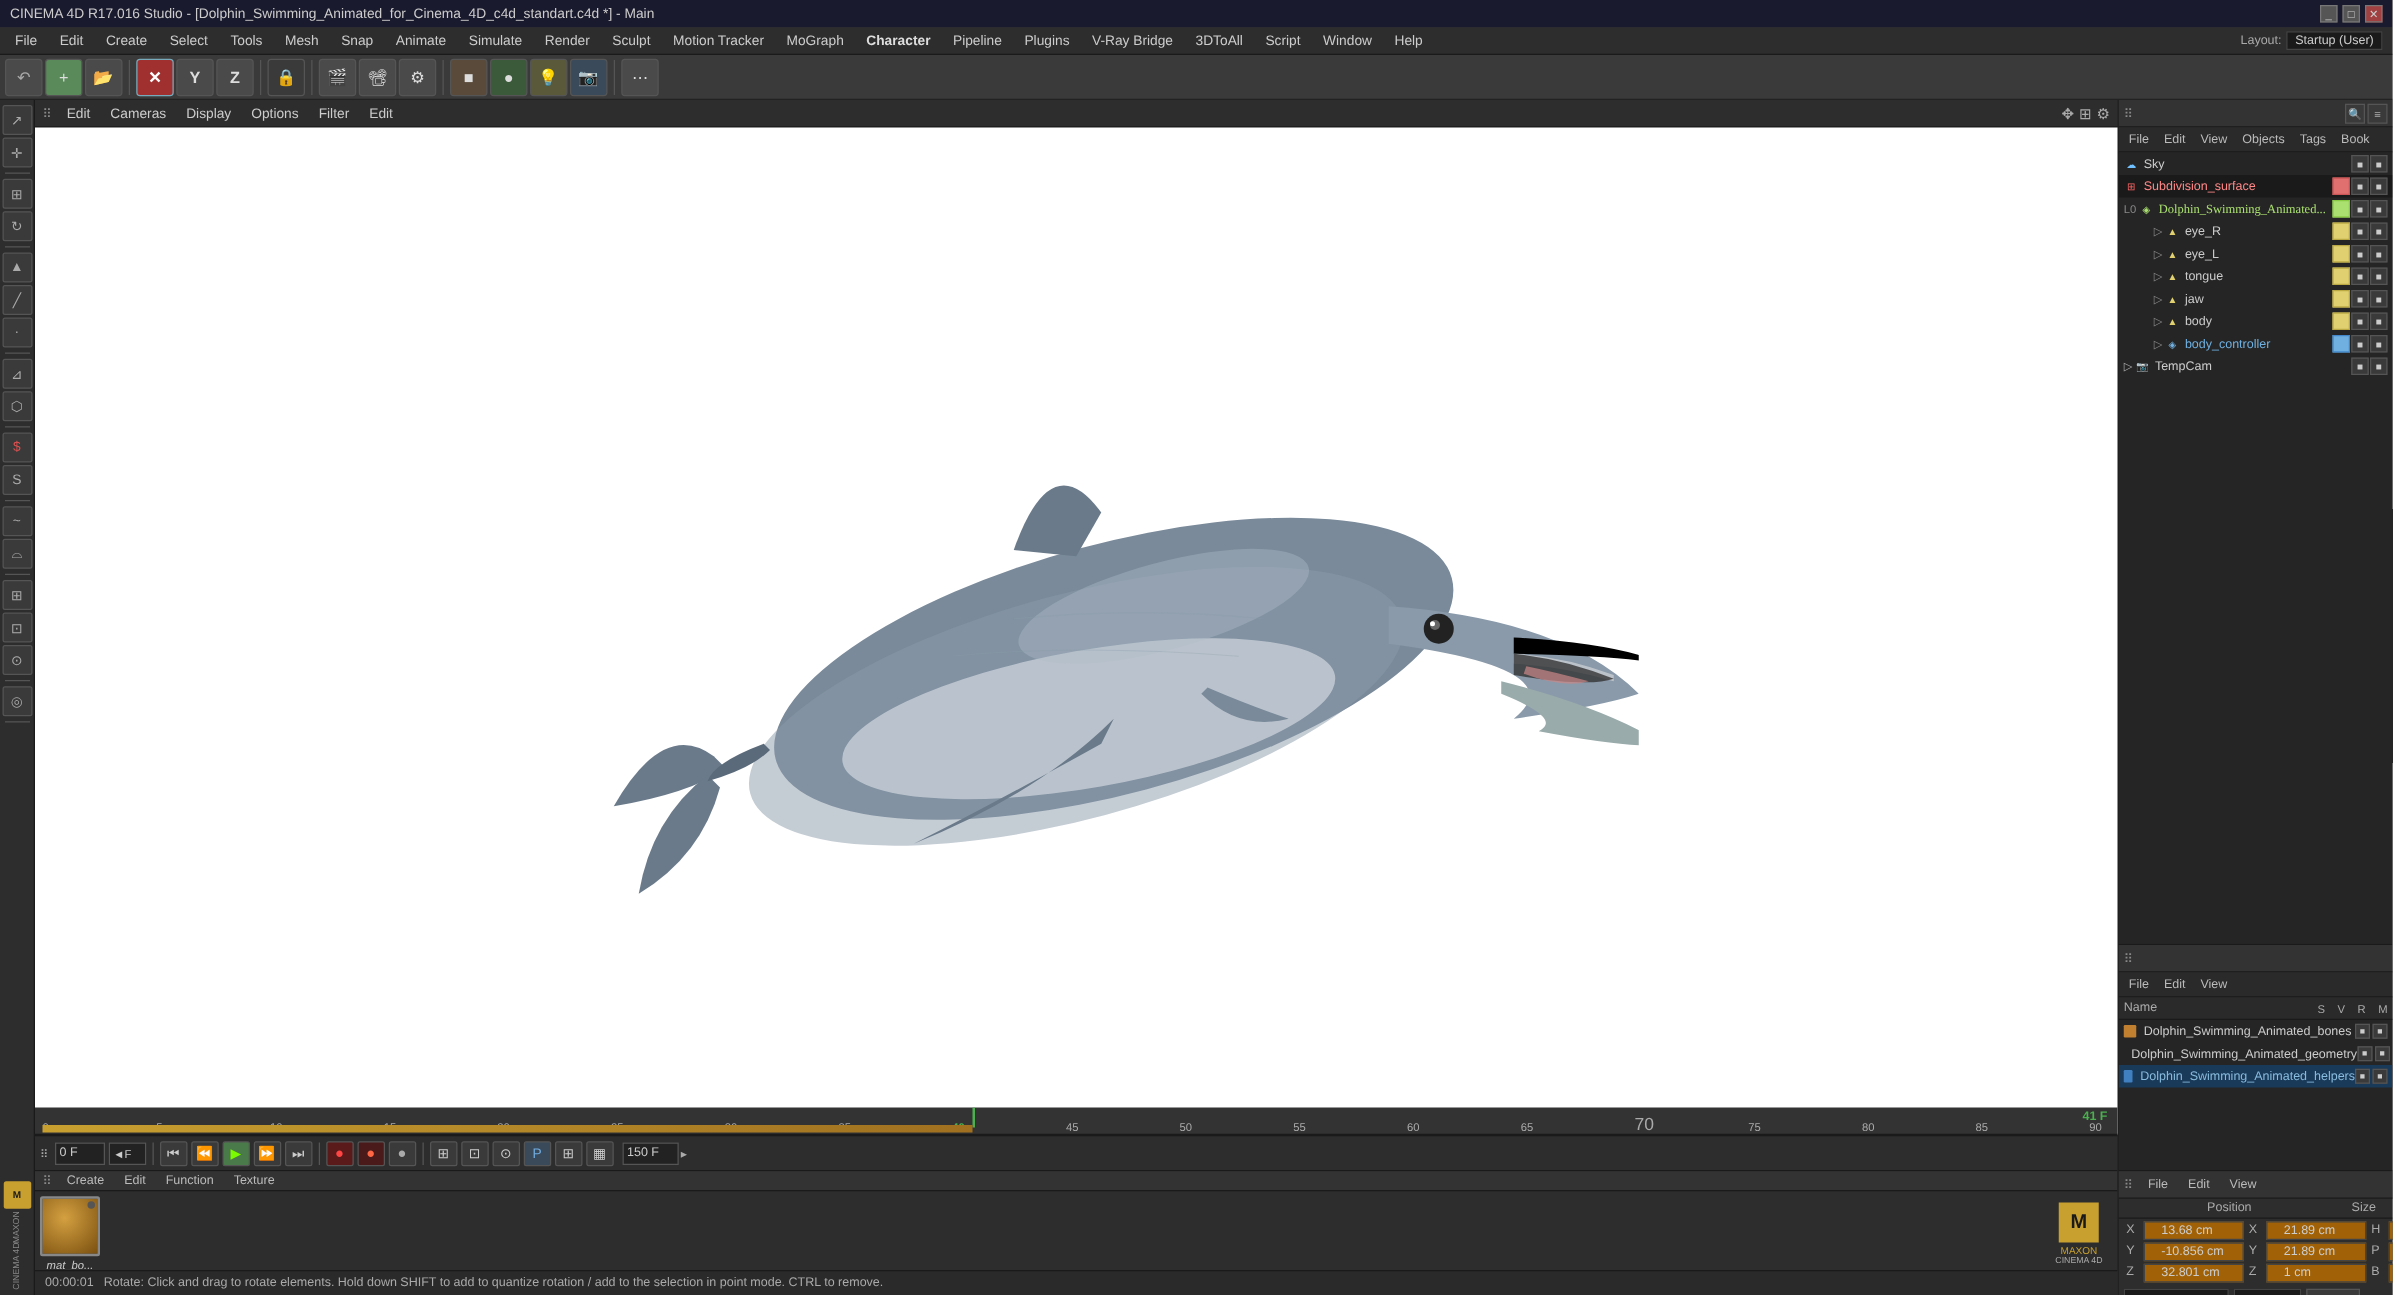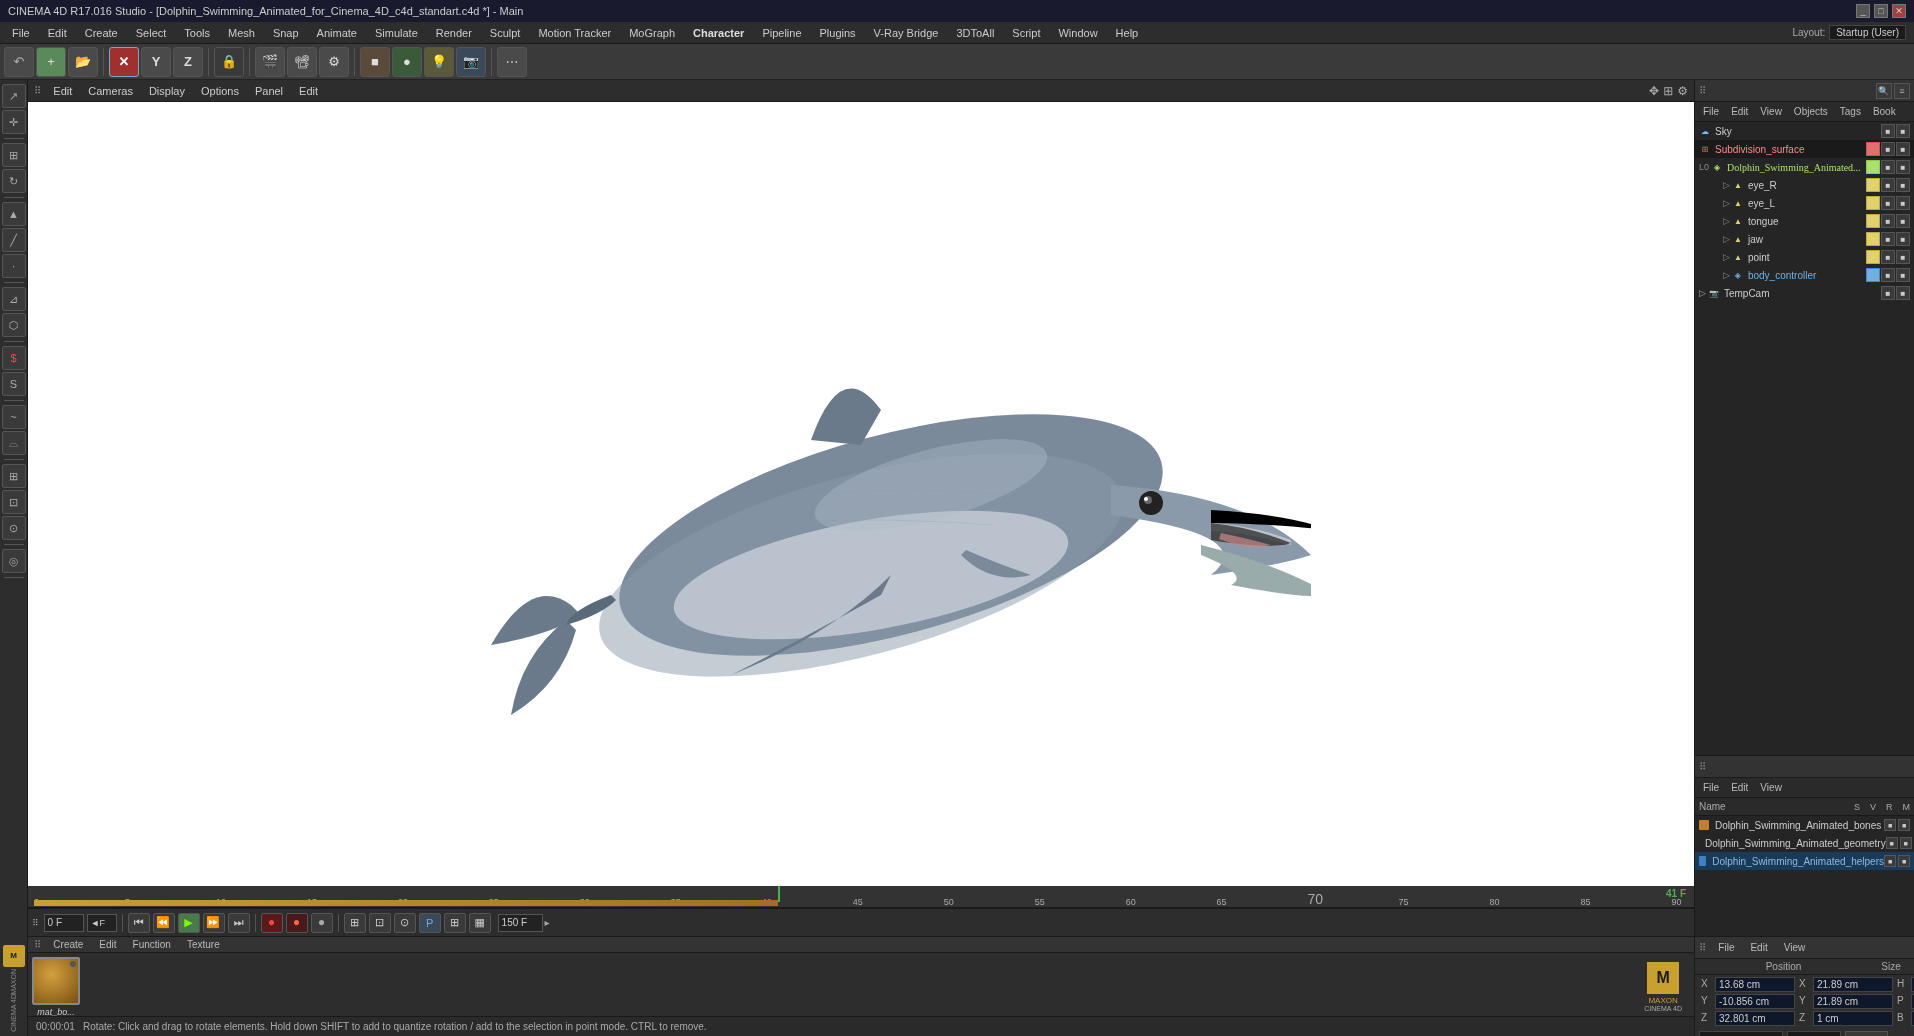--- a/index.html
+++ b/index.html
@@ -366,24 +366,24 @@
     }
     #attr-fields {
       padding: 4px;
       display: grid;
       grid-template-columns: auto 1fr auto 1fr;
       gap: 2px 4px;
       font-size: 10px;
     }
     .attr-label { color: #aaa; padding: 1px 2px; }
     .attr-value {
-      background: #0f172a;
+      background: #a16207;
       border: 1px solid #444;
       color: #ccc;
-      padding: 1px 3px;
+      padding: 1px 13px;
       font-size: 10px;
     }
     #attr-bottom {
       display: flex;
       align-items: center;
       padding: 3px 4px;
       gap: 4px;
     }
     .attr-select {
       background: #1a1a1a;
@@ -542,21 +542,21 @@
   <div id="center-area">
 
     <div id="viewport-container">
 
       <div id="viewport-toolbar">
         <span style="color:#888; font-size:10px;">⠿</span>
         <span class="vp-menu">Edit</span>
         <span class="vp-menu">Cameras</span>
         <span class="vp-menu">Display</span>
         <span class="vp-menu">Options</span>
-        <span class="vp-menu">Panel</span>
+        <span class="vp-menu">Filter</span>
         <span class="vp-menu">Edit</span>
         <div style="margin-left:auto; display:flex; gap:4px;">
           <span style="cursor:pointer; color:#aaa; font-size:12px;">✥</span>
           <span style="cursor:pointer; color:#aaa; font-size:12px;">⊞</span>
           <span style="cursor:pointer; color:#aaa; font-size:12px;">⚙</span>
         </div>
       </div>
 
       <div id="viewport-canvas">
         <div id="dolphin-area">
@@ -809,21 +809,21 @@
             <div class="ovi" style="background:#3a3a3a; border:1px solid #555;">■</div>
             <div class="ovi" style="background:#3a3a3a; border:1px solid #555;">■</div>
           </div>
         </div>
 
         <div class="obj-row">
           <span class="obj-indent"></span>
           <span class="obj-indent"></span>
           <span style="color:#888; font-size:9px; margin-right:2px;">▷</span>
           <span class="obj-icon" style="color:#e0d070;">▲</span>
-          <span>point</span>
+          <span>body</span>
           <div class="obj-vis-icons">
             <div class="ovi" style="background:#e0d070; border:1px solid #bbaa44;"></div>
             <div class="ovi" style="background:#3a3a3a; border:1px solid #555;">■</div>
             <div class="ovi" style="background:#3a3a3a; border:1px solid #555;">■</div>
           </div>
         </div>
 
         <div class="obj-row">
           <span class="obj-indent"></span>
           <span class="obj-indent"></span>

